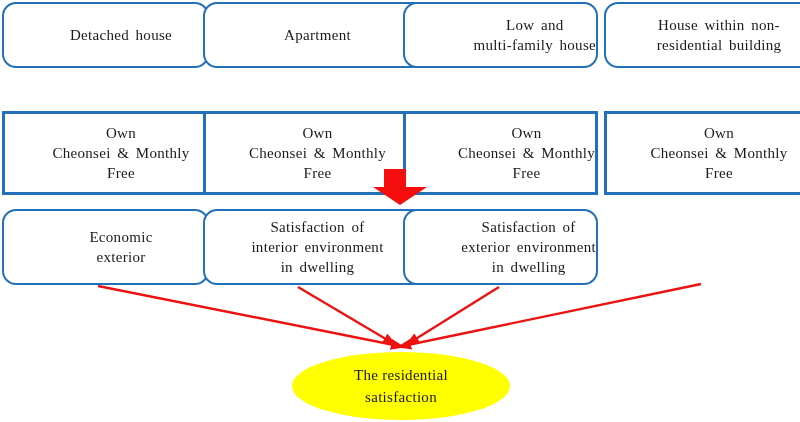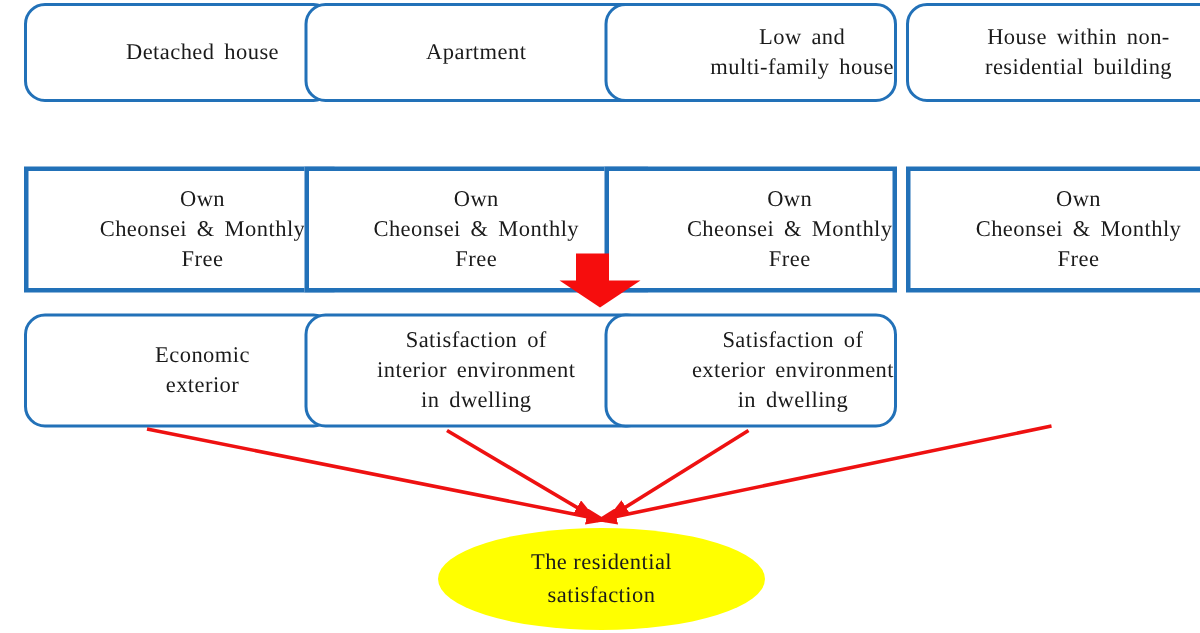--- a/index.html
+++ b/index.html
@@ -26,21 +26,21 @@
     white-space: pre-line;
     font-size: 15px;
     line-height: 20px;
     letter-spacing: 0.3px;
     word-spacing: 2.5px;
   }
   .round { border-radius: 14px; }
   .square { border-width: 3px; border-radius: 0; }
 
   
-  .c0 { left: 16px;   width: 207px; padding-left: 31px; }
+  .c0 { left: 2px;   width: 207px; padding-left: 31px; }
   .c1 { left: 203px; width: 229px; }
   .c2 { left: 403px; width: 195px; justify-content: flex-end; }
   .c3 { left: 604px; width: 230px; }
   
   .r1 { top: 2px;   height: 66px; }
   .r2 { top: 79px;  height: 84px; margin-top: 32px; }
   .r3 { top: 209px; height: 76px; }
 
   .overlay {
     position: absolute;

